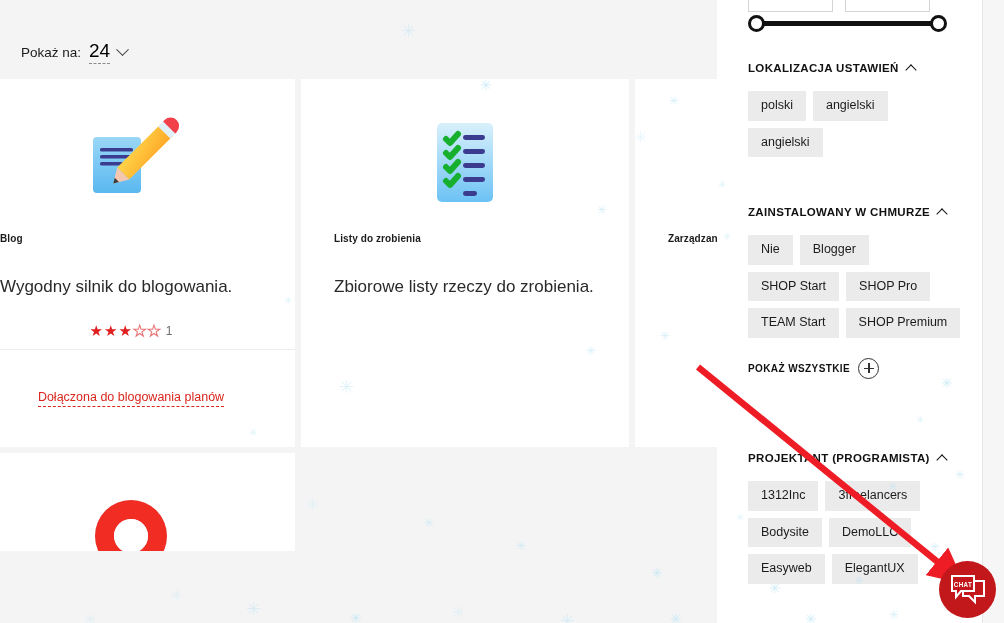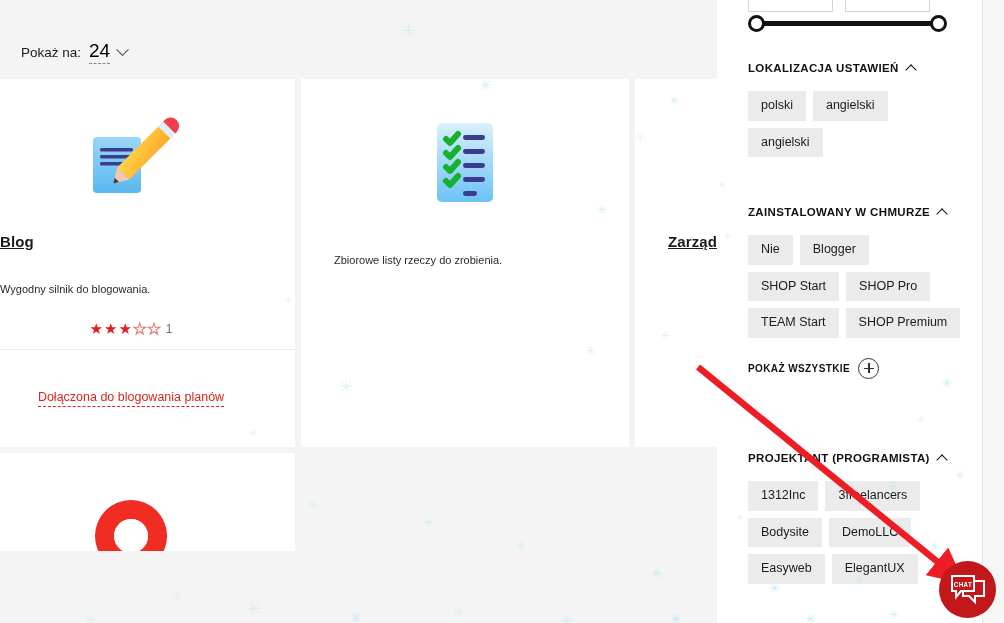--- a/index.html
+++ b/index.html
@@ -59,26 +59,25 @@
     height: 270px;
     padding: 24px 33px 0 33px;
     position: relative;
   }
   .card-art {
     height: 118px;
     display: flex; align-items: center; justify-content: center;
     margin-bottom: 12px;
   }
   .card-title {
-    font-size: 15px; font-weight: bold; color: #1b1b1b;
+    font-size: 10px; font-weight: bold; color: #1b1b1b;
     letter-spacing: .1px;
-    text-decoration: underline;
   }
   .card-desc {
-    font-size: 11px; color: #2a2a2a; margin-top: 33px;
+    font-size: 17px; color: #2a2a2a; margin-top: 33px;
   }
   .card-rating {
     margin-top: 26px; display: flex; align-items: center;
     justify-content: center; gap: 5px;
   }
   .stars { display: flex; gap: 1px; line-height: 1; }
   .star { font-size: 15px; color: #e02020; line-height: 1; }
   .star.empty { color: #ffffff; -webkit-text-stroke: 1.1px #e8777a; }
   .rating-count { font-size: 12px; color: #6d6d6d; }
   .card-foot {
@@ -262,20 +261,21 @@
       </g>
       <g fill="#3b3b8f">
         <rect x="54" y="28" width="22" height="5" rx="2.4"></rect>
         <rect x="54" y="42" width="22" height="5" rx="2.4"></rect>
         <rect x="54" y="56" width="22" height="5" rx="2.4"></rect>
         <rect x="54" y="70" width="22" height="5" rx="2.4"></rect>
         <rect x="54" y="84" width="14" height="5" rx="2.4"></rect>
       </g>
     </svg>
             </div>
+      <div class="card-title">Listy do zrobienia</div>
       <div class="card-desc">Zbiorowe listy rzeczy do zrobienia.</div>
     </div>
         </div>
         <div class="card">
     <div class="card-body">
       <div class="card-art"></div>
       <div class="card-title">Zarządzanie motywem</div>
 
     </div>
         </div>

